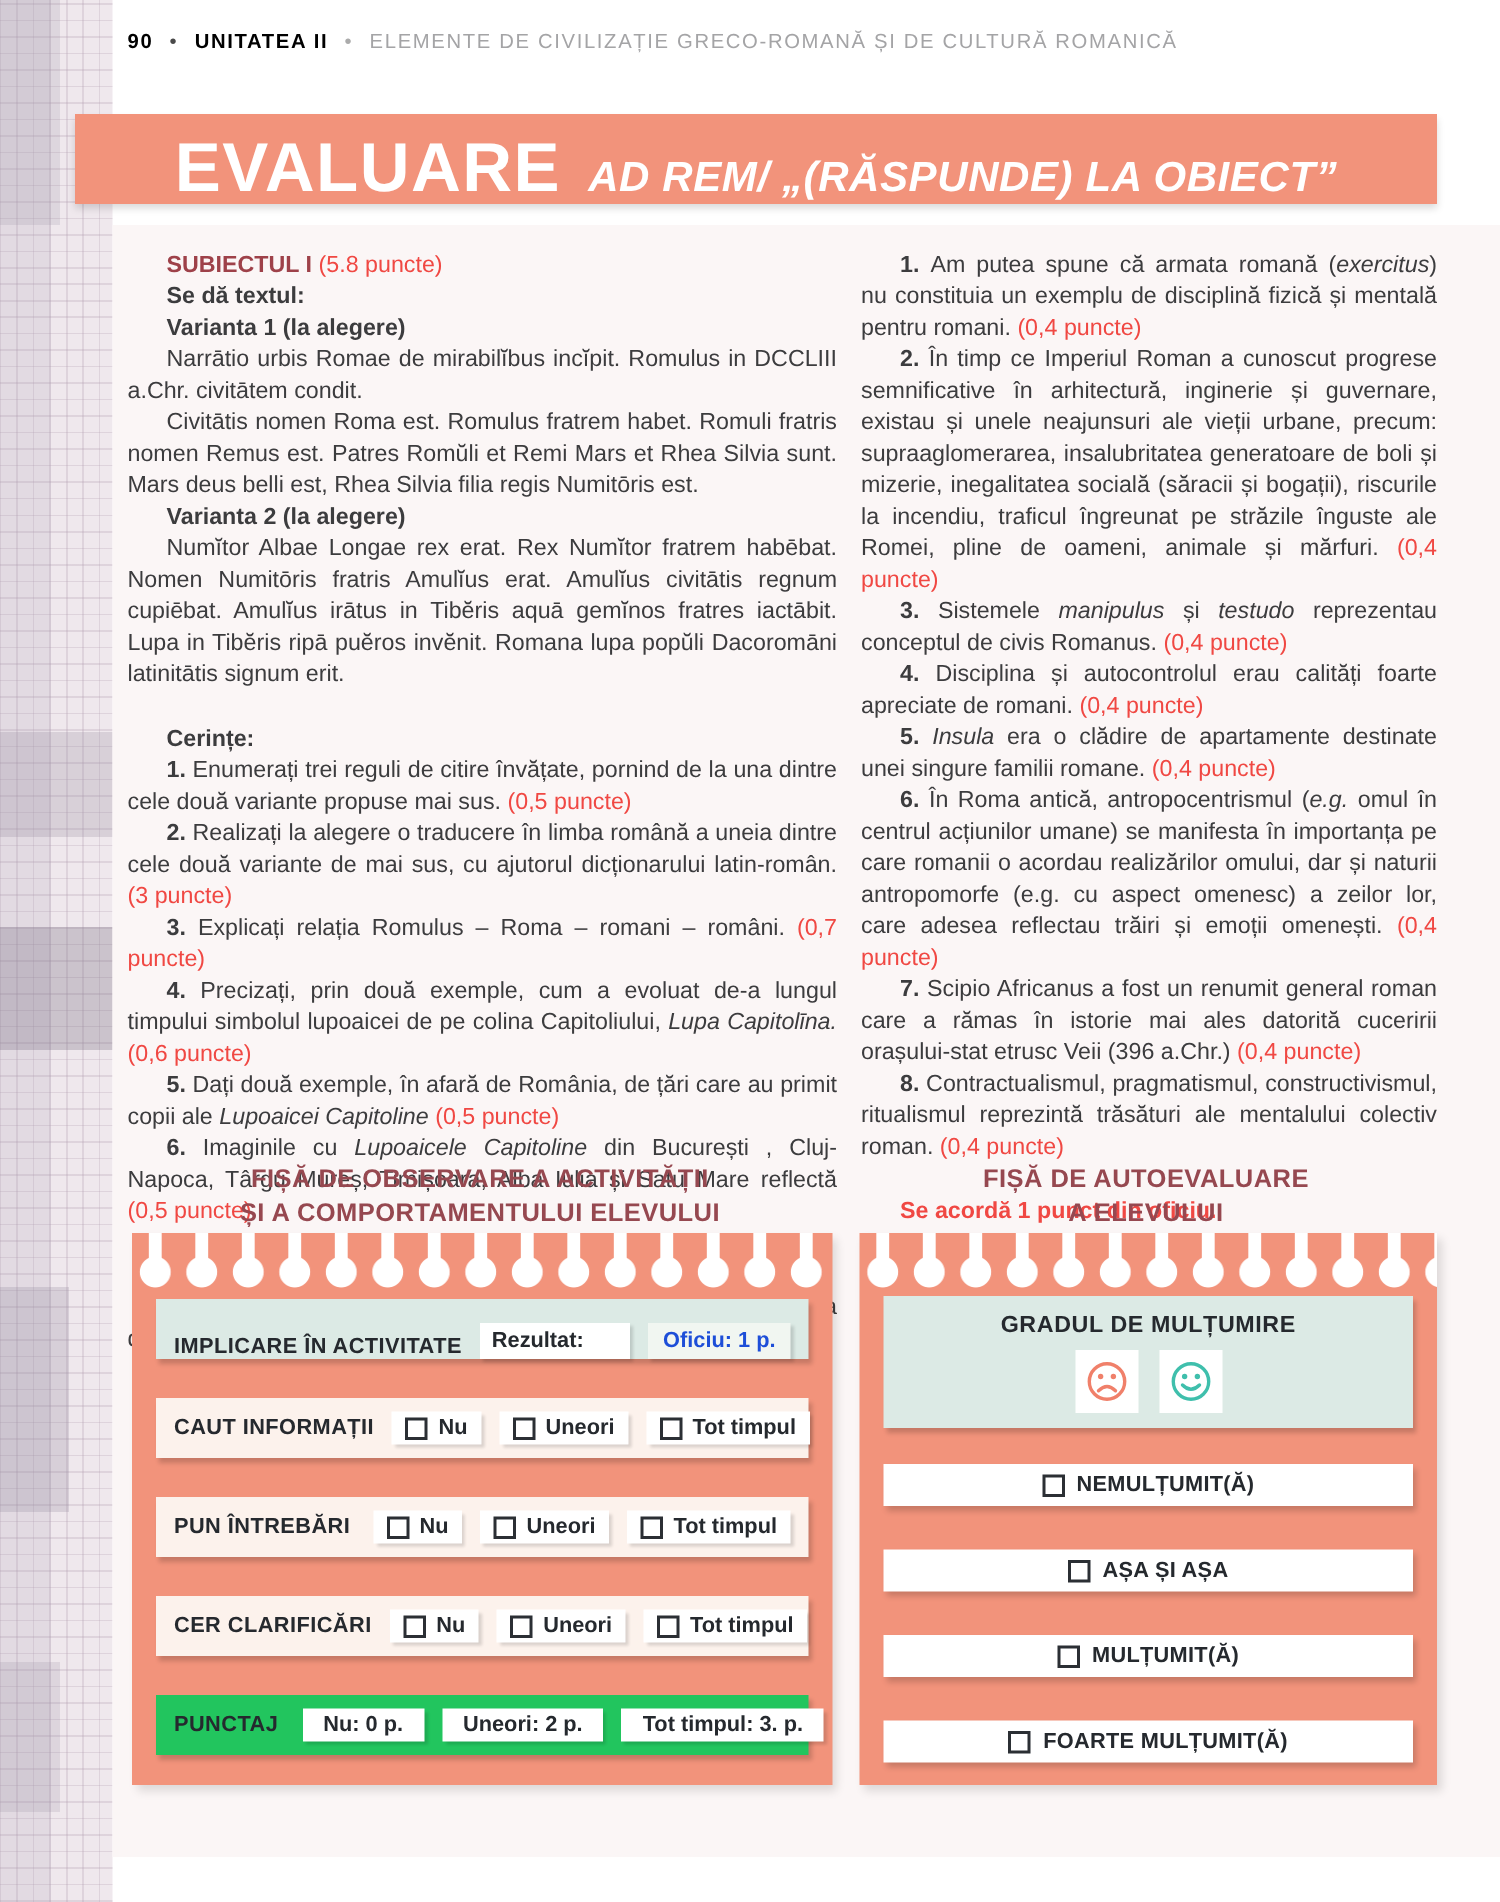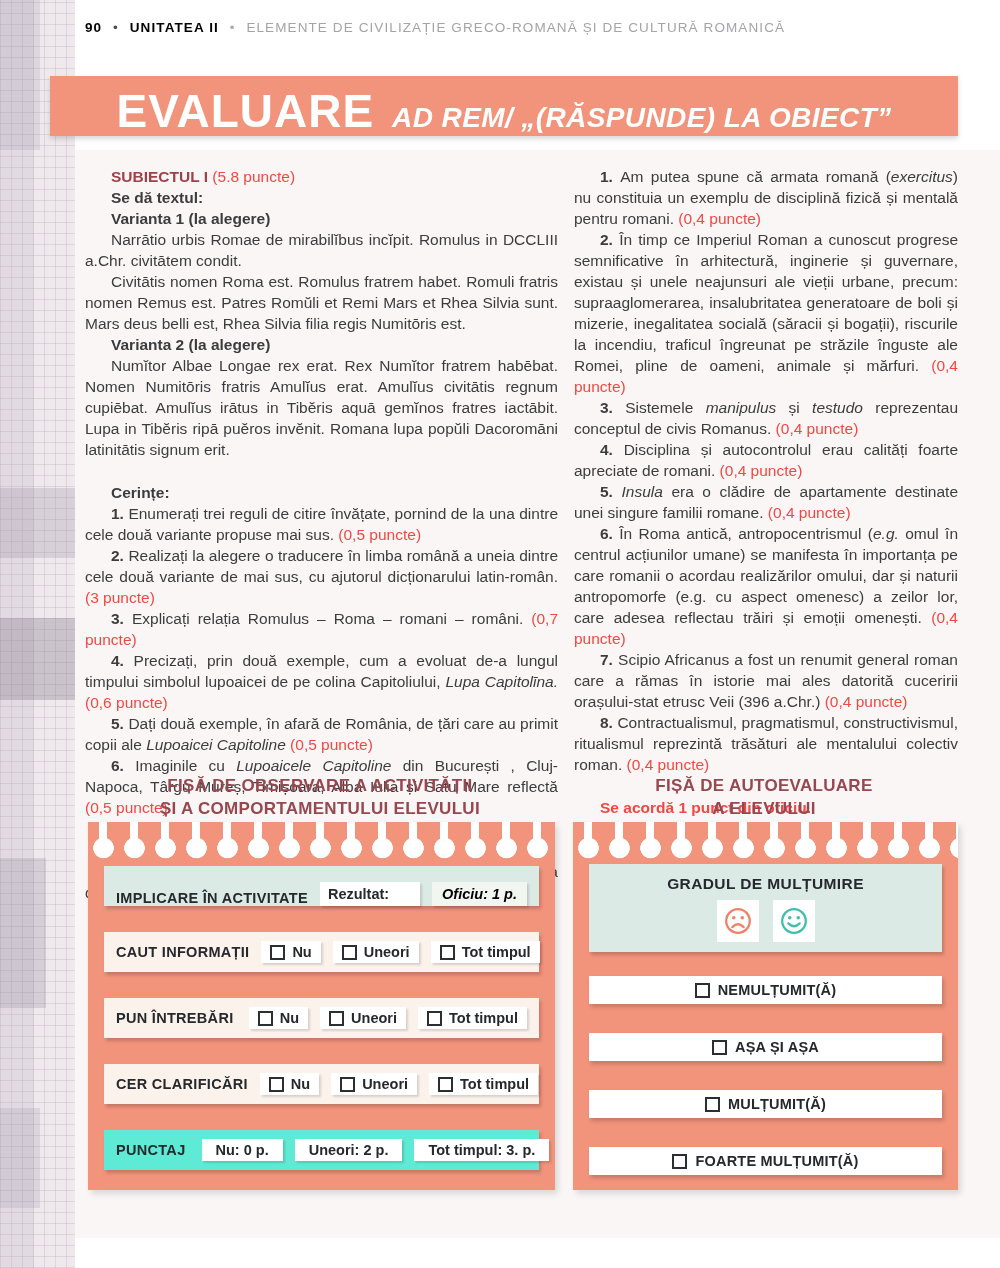--- a/index.html
+++ b/index.html
@@ -80,31 +80,31 @@
     background-size:31px 40px,31px 18px;
     background-repeat:repeat-x;
     background-position:0 0,0 0;}
 
   
   .orow{height:40px;margin-top:26px;display:flex;align-items:center;gap:12px;
     padding:0 12px;box-shadow:2px 3px 3px rgba(0,0,0,.18);}
   .orow.first{margin-top:4px;align-items:flex-end;}
   .orow.mint{background:var(--mint);}
   .orow.pink{background:var(--pinkrow);}
-  .orow.punctaj{background:#5eead4;}
+  .orow.punctaj{background:#22c55e;}
   .orow-label{font-size:14.5px;font-weight:700;color:#25292E;letter-spacing:.3px;flex:1;white-space:nowrap;}
   .orow.punctaj .orow-label{flex:0 0 auto;margin-right:4px;}
   .chip{background:#fff;display:inline-flex;align-items:center;gap:7px;padding:3px 9px;
     font-size:14.5px;font-weight:700;color:#25292E;box-shadow:var(--chip-shadow);white-space:nowrap;}
   .chip.score{padding:3px 14px;}
   .cb{display:inline-block;width:11px;height:11px;border:2px solid #2B2F34;background:#fff;flex:0 0 auto;}
   .result-box{background:#fff;width:120px;padding:4px 8px;font-size:14.5px;font-weight:700;
     color:#25292E;box-shadow:var(--chip-shadow);white-space:nowrap;}
-  .oficiu-chip{background:#F1F6F1;color:#000000;font-size:14.5px;font-weight:700;
-    padding:4px 10px;box-shadow:var(--chip-shadow);white-space:nowrap;font-style:italic;}
+  .oficiu-chip{background:#F1F6F1;color:#1d4ed8;font-size:14.5px;font-weight:700;
+    padding:4px 10px;box-shadow:var(--chip-shadow);white-space:nowrap;}
 
   
   .mint-panel{background:var(--mint);margin-top:2px;height:88px;box-shadow:2px 3px 3px rgba(0,0,0,.18);
     display:flex;flex-direction:column;align-items:center;}
   .mp-title{font-size:15.5px;font-weight:700;color:#25292E;letter-spacing:.4px;margin-top:11px;}
   .faces{display:flex;gap:14px;margin-top:7px;}
   .face-sq{width:42px;height:42px;background:#fff;display:flex;align-items:center;justify-content:center;}
   .face-sq.sad{color:#F0806A;}
   .face-sq.happy{color:#3FBFAC;}
   .option-bar{background:#fff;height:28px;margin-top:24px;display:flex;align-items:center;justify-content:center;

